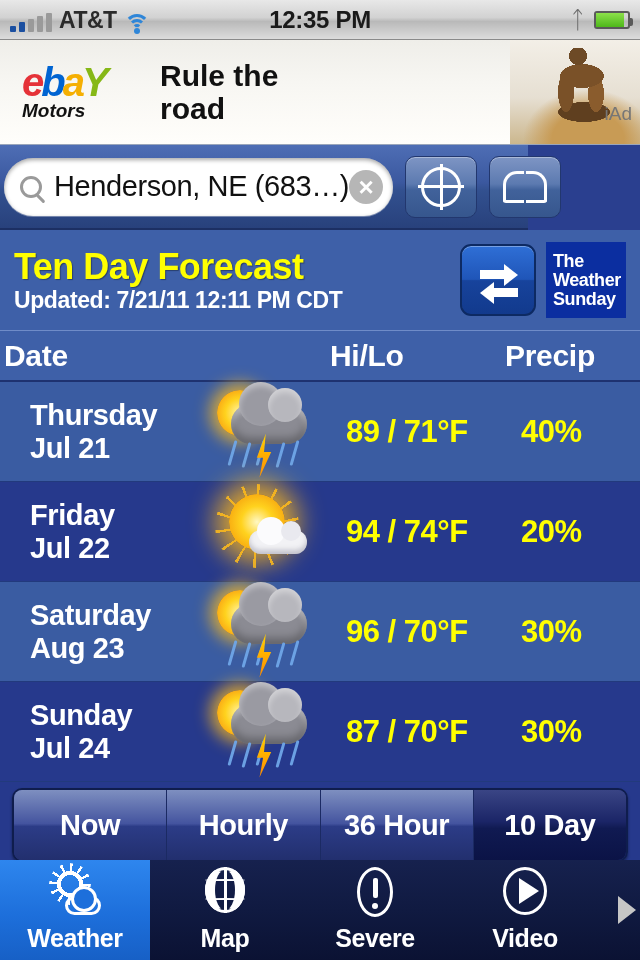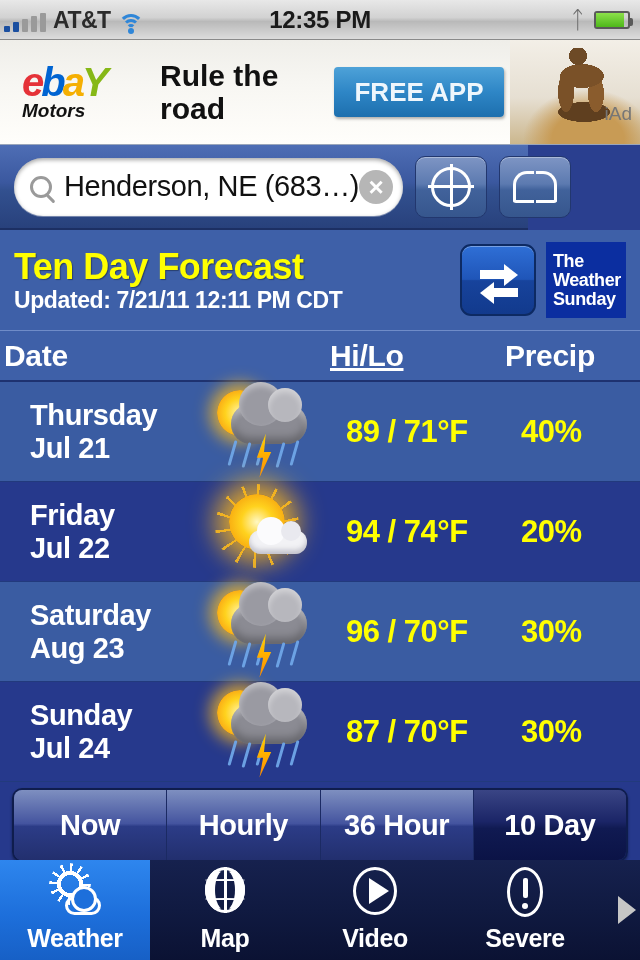--- a/index.html
+++ b/index.html
@@ -12,21 +12,21 @@
   }
 
   
   .statusbar{
     height:40px; width:640px;
     background:linear-gradient(to bottom,#e8e8e8 0%,#d2d2d2 45%,#b9b9b9 55%,#dcdcdc 100%);
     border-bottom:1px solid #8a8a8a;
     display:flex; align-items:center;
     position:relative;
   }
-  .sb-left{ display:flex; align-items:flex-end; gap:7px; padding-left:4px; }
+  .sb-left{ display:flex; align-items:flex-end; gap:7px; padding-left:10px; }
   .bars{ display:flex; align-items:flex-end; gap:3px; height:16px; }
   .bars i{ width:6px; border-radius:1px; display:block; }
   .bars i.on{ background:#1b4fa0; }
   .bars i.off{ background:#9a9a9a; }
   .b1{height:6px;} .b2{height:10px;} .b3{height:13px;} .b4{height:16px;} .b5{height:19px;}
   .carrier{ font-size:23px; font-weight:bold; color:#2b2b2b; letter-spacing:-0.5px; line-height:24px; }
   .wifi{ position:relative; width:26px; height:20px; }
   .wifi span{ position:absolute; border:3px solid #2f86d8; border-bottom-color:transparent;
               border-left-color:transparent; border-right-color:transparent; border-radius:50%;
               left:50%; transform:translateX(-50%); }
@@ -79,21 +79,21 @@
       radial-gradient(ellipse 8px 18px at 48px 46px,#8a5c2d 0 99%,transparent 100%),
       radial-gradient(ellipse 26px 10px at 36px 64px,#5f3f1f 0 99%,transparent 100%);
   }
   .iad{ position:absolute; right:8px; bottom:19px; font-size:19px; color:#767676; }
 
   
   .searchbar{
     height:85px; width:528px;
     background:linear-gradient(to bottom,#4e6eb5 0%,#3b589f 45%,#32508f 55%,#28417c 100%);
     border-bottom:2px solid #1c2f63;
-    display:flex; align-items:center; padding:0 14px; gap:12px;
+    display:flex; align-items:center; padding:0 4px; gap:12px;
   }
   .searchfield{
     flex:1; height:58px; border-radius:29px; background:#fff;
     display:flex; align-items:center; padding:0 10px 0 16px;
     box-shadow:inset 0 2px 4px rgba(0,0,0,.35), 0 1px 0 rgba(255,255,255,.35);
   }
   .mag{ width:22px; height:22px; border:3px solid #9a9a9a; border-radius:50%;
         position:relative; flex:0 0 auto; }
   .mag:after{ content:""; position:absolute; width:3px; height:11px; background:#9a9a9a;
               right:-3px; bottom:-9px; transform:rotate(-45deg); border-radius:2px; }
@@ -147,21 +147,21 @@
   }
   .twc div{ color:#fff; font-size:18px; font-weight:bold; line-height:19px; letter-spacing:-0.4px; }
 
   
   .colhead{
     height:52px; width:640px; background:#3e60a8; display:flex; align-items:center;
     border-top:1px solid #6f8cc8; border-bottom:2px solid #1e3270;
     color:#fff; font-size:30px; font-weight:bold; letter-spacing:-0.3px;
   }
   .c-date{ width:330px; padding-left:4px; }
-  .c-hilo{ width:175px;text-decoration:underline; }
+  .c-hilo{ width:175px; }
   .c-prec{ flex:1; }
 
   .row{ height:100px; width:640px; display:flex; align-items:center; position:relative;
         border-bottom:1px solid #223a7d; }
   .row.lite{ background:#3a5ca2; }
   .row.dark{ background:#26398c; }
   .r-date{ width:170px; padding-left:14px; color:#fff; font-size:29px; font-weight:bold;
            line-height:33px; letter-spacing:-0.4px;margin-left:16px; }
   .r-icon{ width:160px; display:flex; align-items:center; justify-content:center; }
   .r-hilo{ width:175px; color:#ffff00; font-size:31px; font-weight:bold; letter-spacing:-0.5px; }
@@ -330,21 +330,20 @@
       </span>
   </div>
 </div>
 
 <div class="ad">
   <div class="ebay">
     <div class="ebay-word"><span class="e">e</span><span class="b">b</span><span class="a">a</span><span class="y">Y</span></div>
     <div class="ebay-motors">Motors</div>
   </div>
   <div class="ad-text">Rule the road</div>
-  <div class="free-app">FREE APP</div>
   <div class="cyclist">
       <div class="rider"></div>
     </div>
   <div class="iad">iAd</div>
 </div>
 
 <div class="searchbar">
   <div class="searchfield">
     <span class="mag"></span>
     <span class="searchtext" title="Search location">Henderson, NE (683…)</span>
@@ -489,30 +488,30 @@
   <div class="tab">
     <span class="ticon ic-map">
       <span class="g"></span>
         <span class="e1"></span>
         <span class="e2"></span>
         <span class="e3"></span>
     </span>
     <span class="tlabel">Map</span>
   </div>
   <div class="tab">
-    <span class="ticon ic-vid">
-      <span class="o"></span>
-        <span class="play"></span>
-    </span>
-    <span class="tlabel">Video</span>
-  </div>
-  <div class="tab">
     <span class="ticon ic-sev">
       <span class="o"></span>
         <span class="bang"></span>
         <span class="dot"></span>
     </span>
     <span class="tlabel">Severe</span>
   </div>
+  <div class="tab">
+    <span class="ticon ic-vid">
+      <span class="o"></span>
+        <span class="play"></span>
+    </span>
+    <span class="tlabel">Video</span>
+  </div>
   <div class="tabmore">
     <i></i>
   </div>
 </div>
 
 </body></html>

